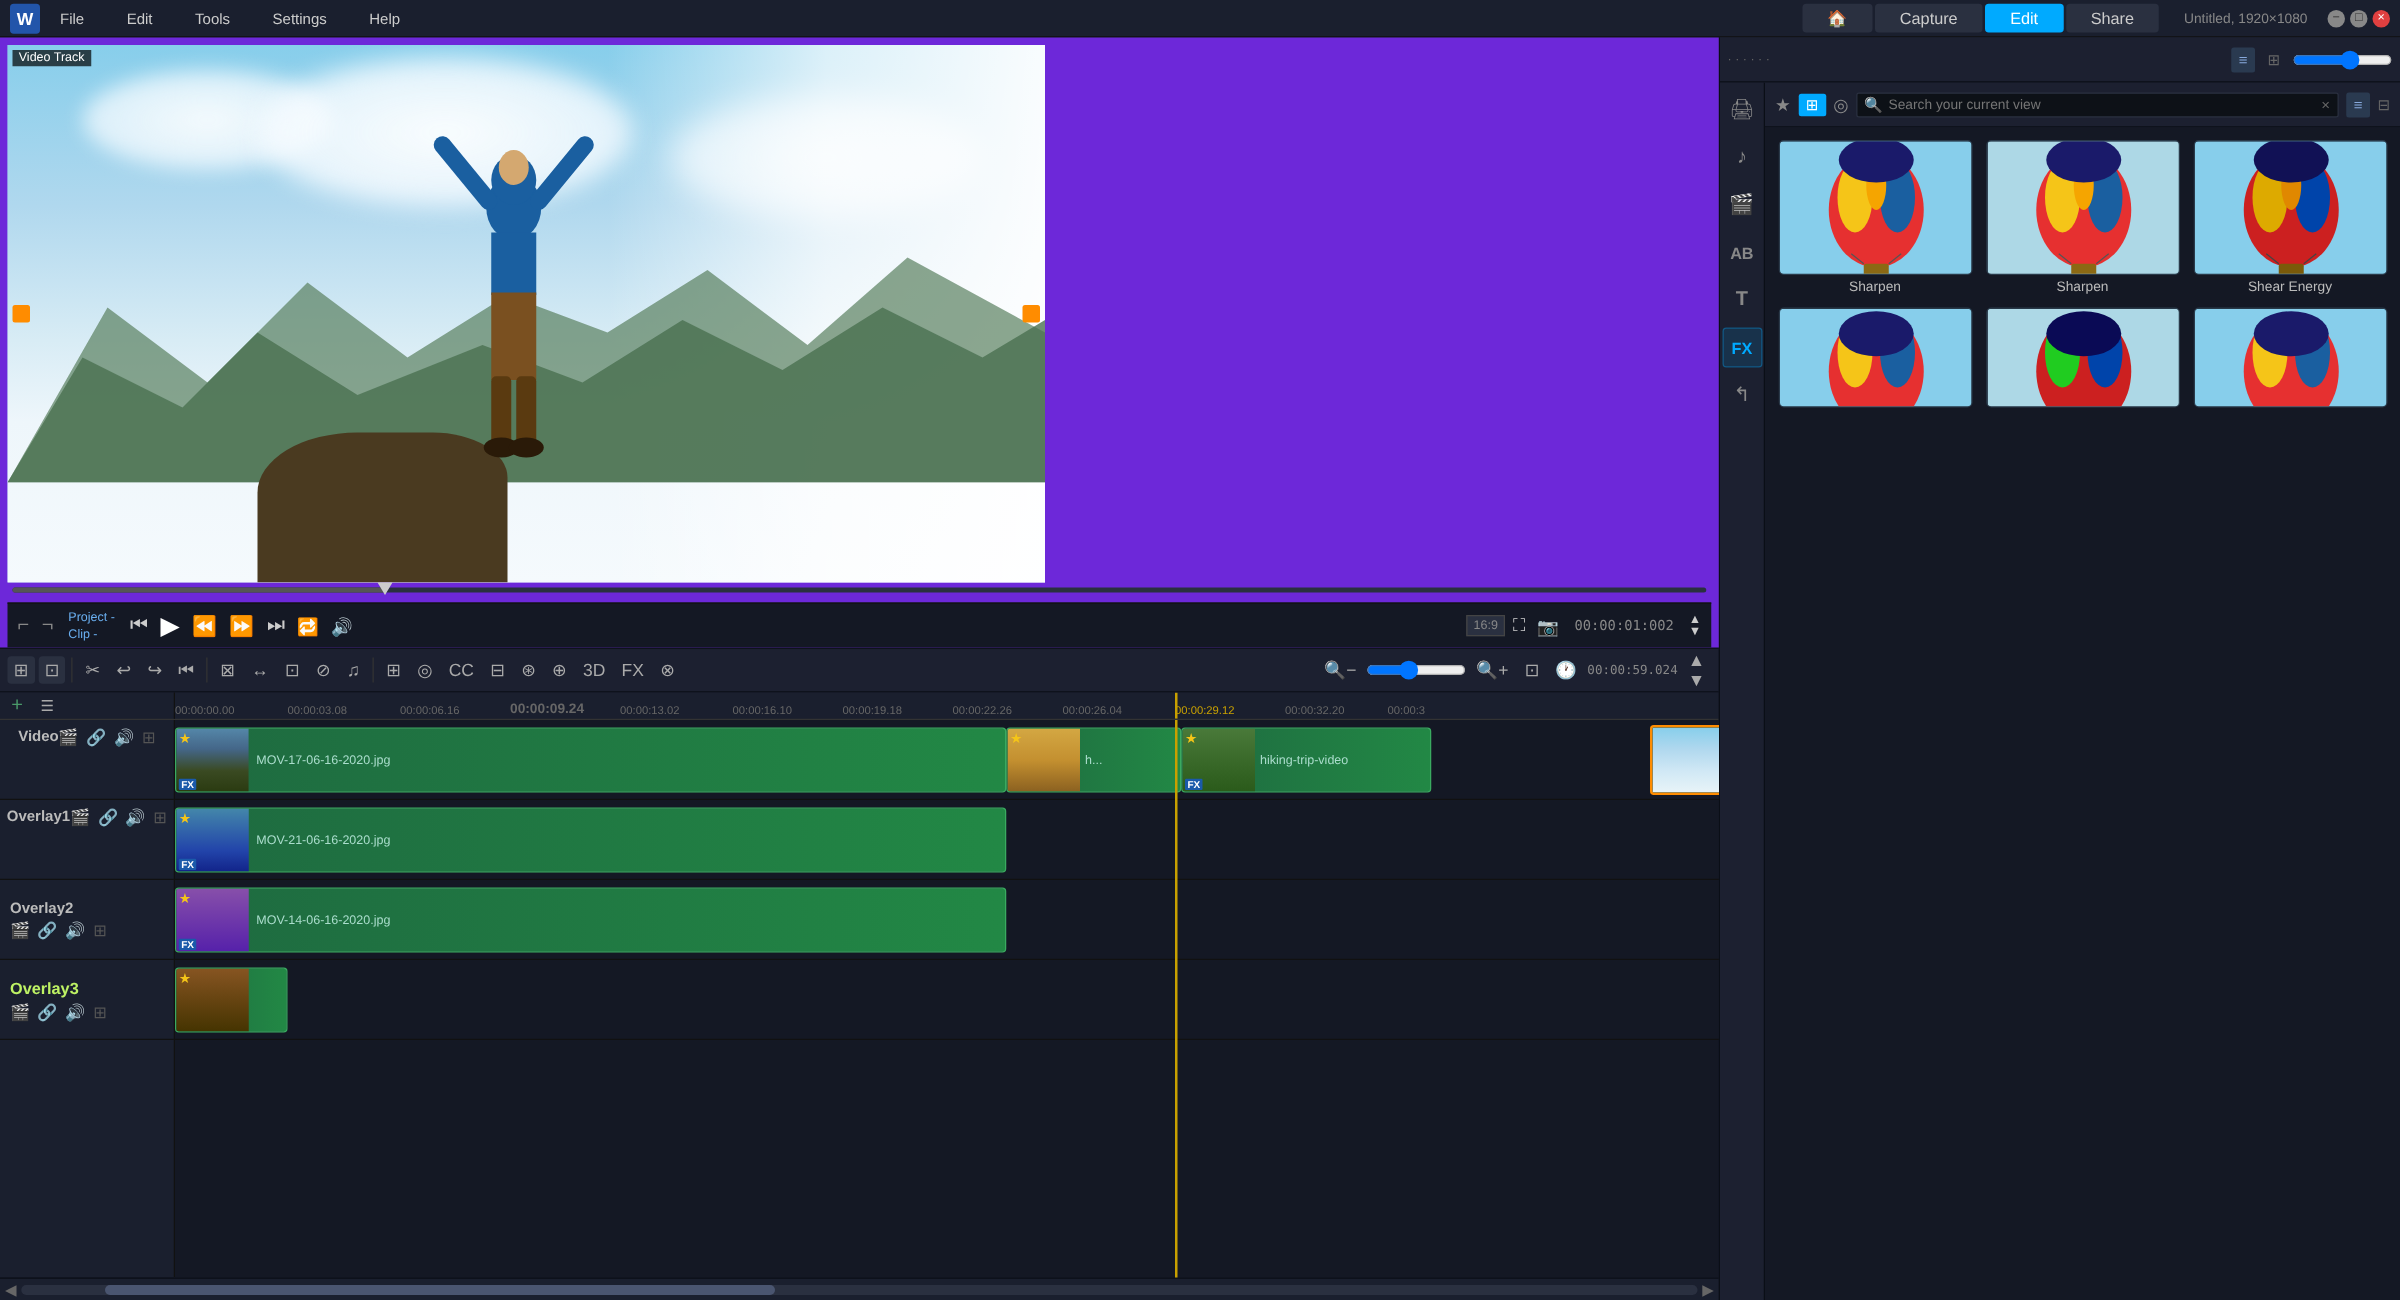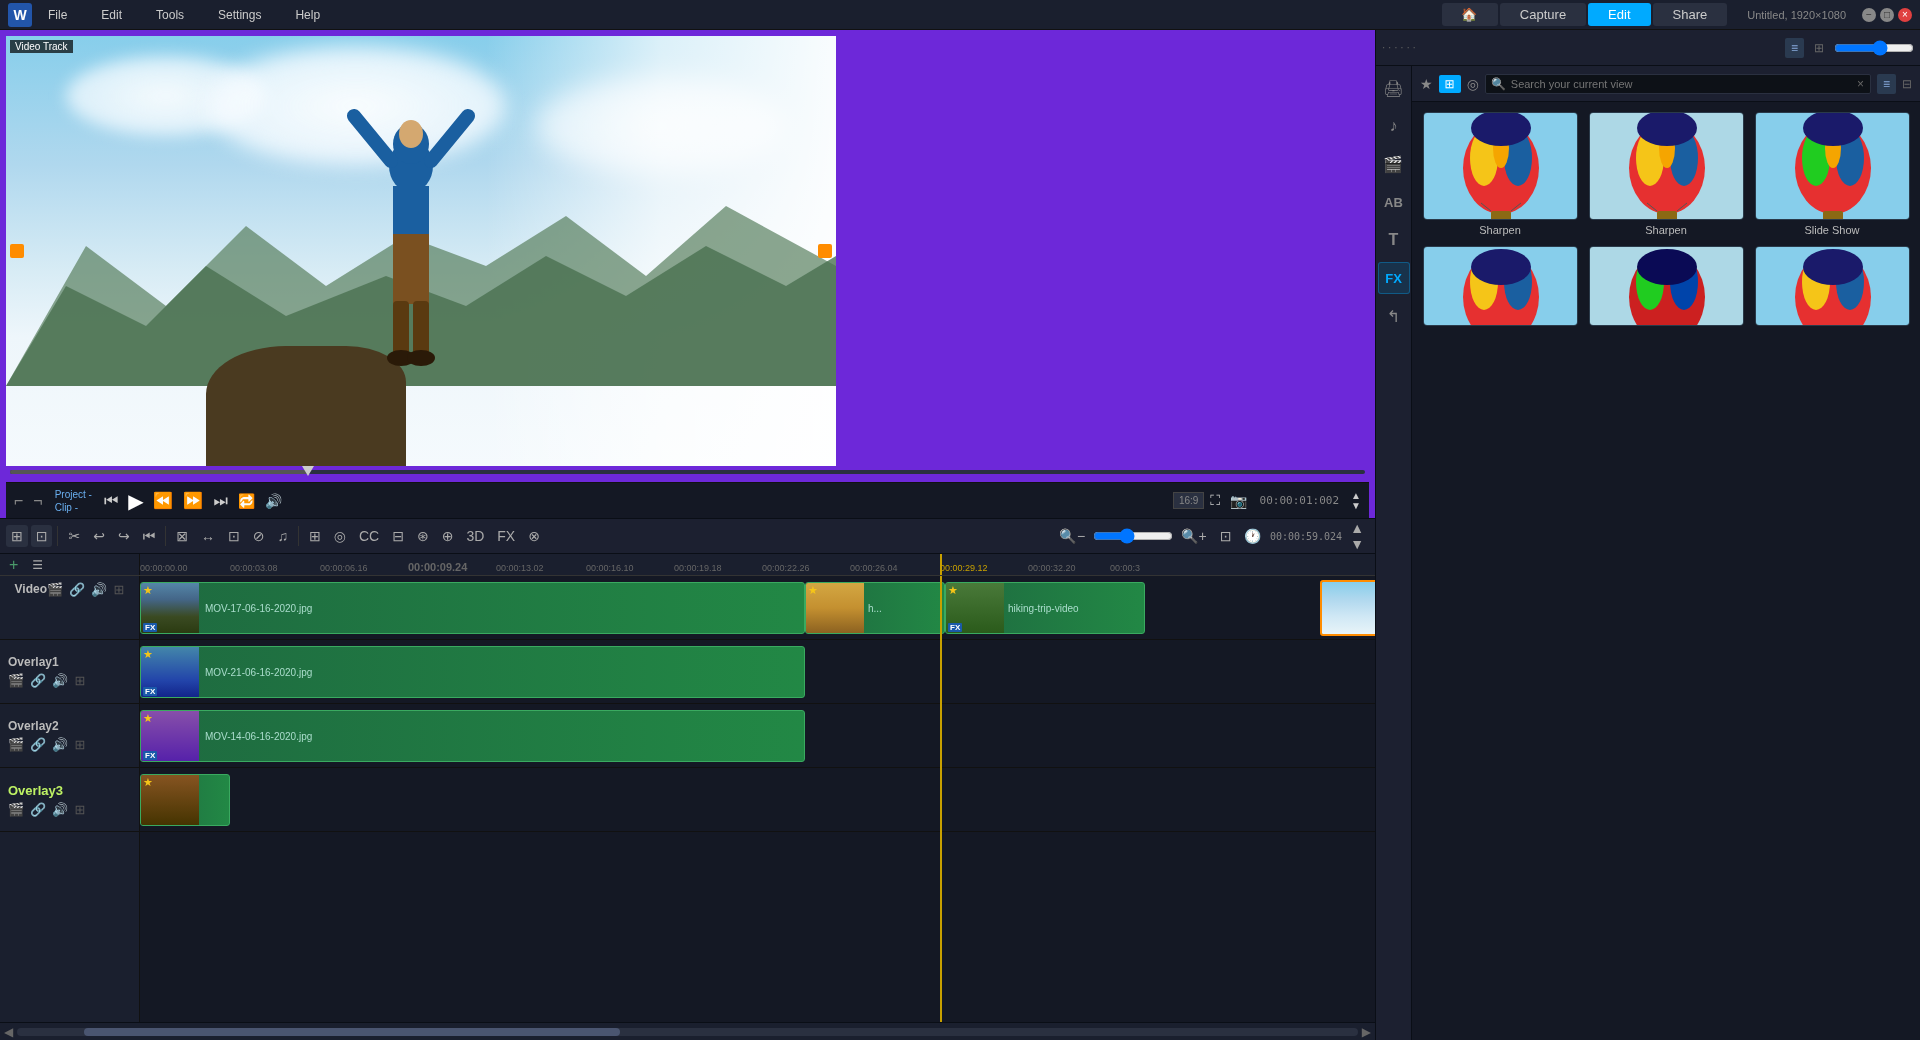--- a/index.html
+++ b/index.html
@@ -258,21 +258,21 @@
           <div style="height:64px;border-bottom:1px solid #111;padding:6px 8px;display:flex;flex-direction:row;justify-content:center;">
             <div style="color:#bbb;font-size:12px;font-weight:bold;margin-bottom:4px;">Video</div>
             <div style="display:flex;gap:6px;color:#555;font-size:13px;">
               <span>🎬</span>
               <span style="cursor:pointer;">🔗</span>
               <span style="cursor:pointer;">🔊</span>
               <span style="cursor:pointer;">⊞</span>
             </div>
           </div>
 
-          <div style="height:64px;border-bottom:1px solid #111;padding:6px 8px;display:flex;flex-direction:column;justify-content:center;">
+          <div style="height:64px;border-bottom:1px solid #111;padding:6px 8px;display:flex;flex-direction:row;justify-content:center;">
             <div style="color:#bbb;font-size:12px;font-weight:bold;margin-bottom:4px;">Overlay1</div>
             <div style="display:flex;gap:6px;color:#555;font-size:13px;">
               <span>🎬</span>
               <span style="cursor:pointer;">🔗</span>
               <span style="cursor:pointer;">🔊</span>
               <span style="cursor:pointer;">⊞</span>
             </div>
           </div>
 
           <div style="height:64px;border-bottom:1px solid #111;padding:6px 8px;display:flex;flex-direction:column;justify-content:center;">
@@ -462,37 +462,38 @@
                 <ellipse cx="77" cy="35" rx="8" ry="20" fill="#f5a500"></ellipse>
                 <ellipse cx="77" cy="15" rx="30" ry="18" fill="#1a1a6a"></ellipse>
                 <rect x="67" y="98" width="20" height="10" rx="2" fill="#8b6914"></rect>
                 <line x1="67" y1="98" x2="57" y2="90" stroke="#555" stroke-width="1"></line>
                 <line x1="87" y1="98" x2="97" y2="90" stroke="#555" stroke-width="1"></line>
               </svg>
             </div>
             <span style="color:#bbb;font-size:11px;margin-top:4px;">Sharpen</span>
           </div>
 
-
-
           <div class="effect-item" style="cursor:pointer;display:flex;flex-direction:column;align-items:center;">
             <div style="width:155px;height:108px;border-radius:4px;overflow:hidden;background:#1a2a3a;border:1px solid #2a3a4a;">
               <svg width="155" height="108" viewBox="0 0 155 108">
                 <rect width="155" height="108" fill="#87ceeb"></rect>
-
-                <ellipse cx="77" cy="55" rx="38" ry="46" fill="#e63030"></ellipse>
-                <ellipse cx="60" cy="45" rx="14" ry="28" fill="#20cc20"></ellipse>
-                <ellipse cx="94" cy="45" rx="14" ry="28" fill="#1a5fa0"></ellipse>
-                <ellipse cx="77" cy="35" rx="8" ry="20" fill="#f5a500"></ellipse>
-                <ellipse cx="77" cy="15" rx="30" ry="18" fill="#1a1a6a"></ellipse>
-                <rect x="67" y="98" width="20" height="10" rx="2" fill="#8b6914"></rect>
+                <ellipse cx="77" cy="55" rx="38" ry="46" fill="#cc2020"></ellipse>
+                <ellipse cx="60" cy="45" rx="14" ry="28" fill="#ddaa00"></ellipse>
+                <ellipse cx="94" cy="45" rx="14" ry="28" fill="#0044aa"></ellipse>
+                <ellipse cx="77" cy="35" rx="8" ry="20" fill="#e08800"></ellipse>
+                <ellipse cx="77" cy="15" rx="30" ry="18" fill="#111155"></ellipse>
+                <rect x="67" y="98" width="20" height="10" rx="2" fill="#7a5a0a"></rect>
+                <line x1="67" y1="98" x2="57" y2="90" stroke="#444" stroke-width="1"></line>
+                <line x1="87" y1="98" x2="97" y2="90" stroke="#444" stroke-width="1"></line>
               </svg>
             </div>
-            <span style="color:#bbb;font-size:11px;margin-top:4px;">Slide Show</span>
-          </div>
+            <span style="color:#bbb;font-size:11px;margin-top:4px;">Shear Energy</span>
+          </div>
+
+
 
 
           <div class="effect-item" style="cursor:pointer;display:flex;flex-direction:column;align-items:center;">
             <div style="width:155px;height:80px;border-radius:4px;overflow:hidden;background:#1a2a3a;border:1px solid #2a3a4a;">
               <svg width="155" height="80" viewBox="0 0 155 80">
                 <rect width="155" height="80" fill="#87ceeb"></rect>
                 <ellipse cx="77" cy="50" rx="38" ry="46" fill="#e63030"></ellipse>
                 <ellipse cx="60" cy="35" rx="14" ry="28" fill="#f5c518"></ellipse>
                 <ellipse cx="94" cy="35" rx="14" ry="28" fill="#1a5fa0"></ellipse>
                 <ellipse cx="77" cy="20" rx="30" ry="18" fill="#1a1a6a"></ellipse>

